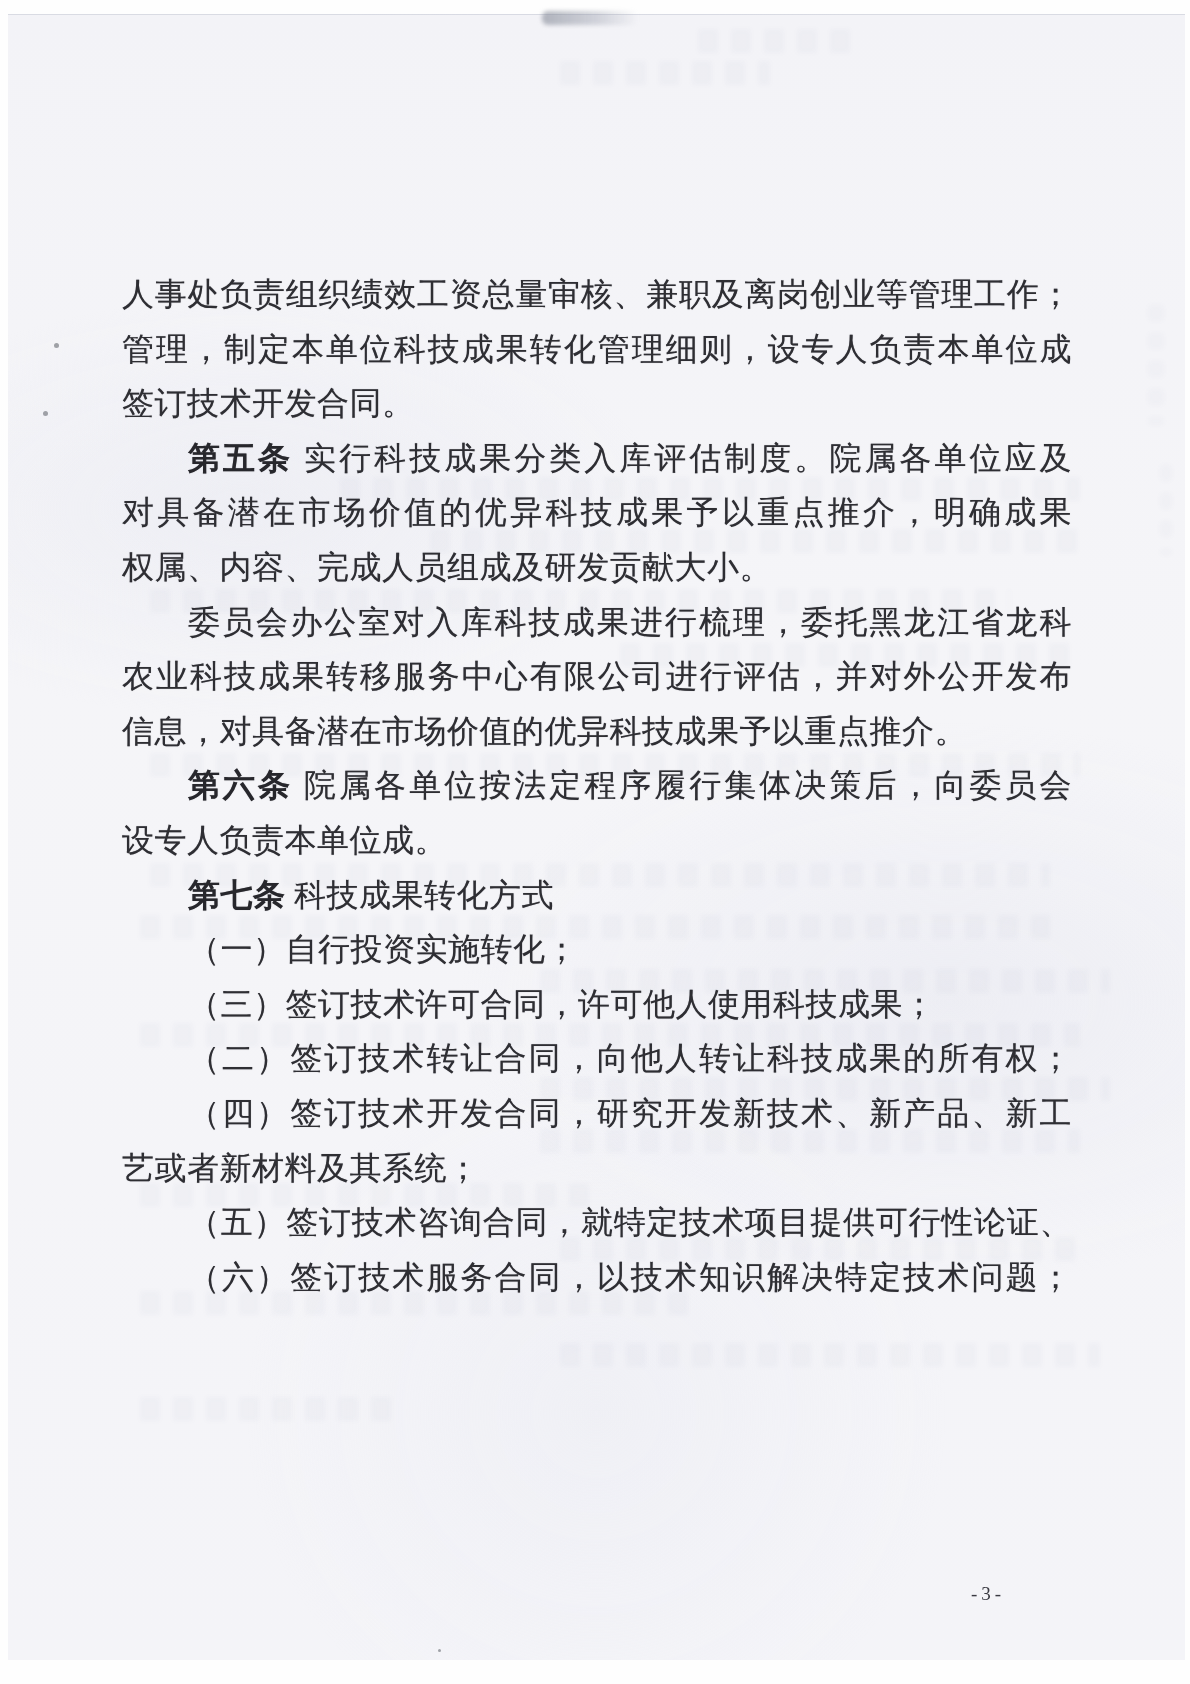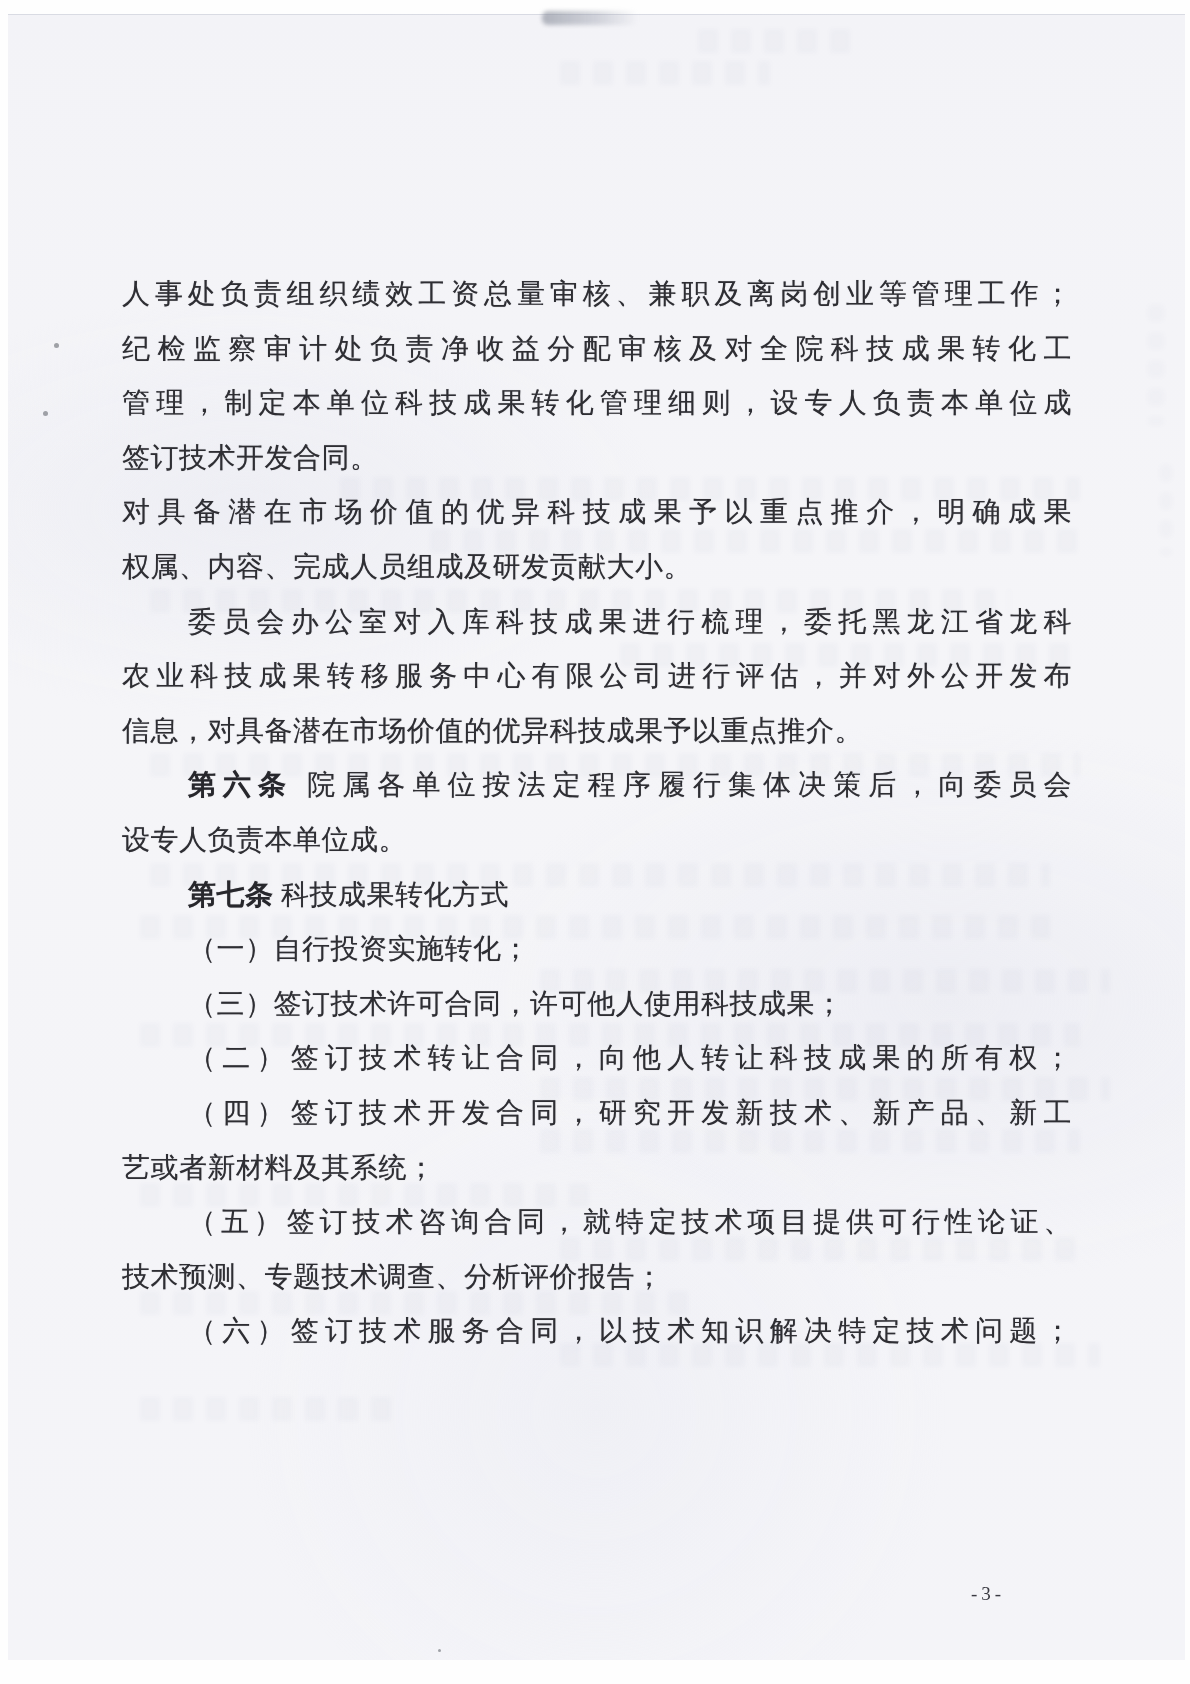--- a/index.html
+++ b/index.html
@@ -28,21 +28,21 @@
   
   .text-block {
     position: absolute;
     left: 114px;   
     top: 252px;    
     width: 950px;
   }
   .line {
     height: 54.6px;
     line-height: 54.6px;
-    font-size: 28px;
+    font-size: 32px;
     letter-spacing: 0.5px;
     color: #2e2e33;
     white-space: nowrap;
     text-shadow: 0 0 0.7px rgba(46,46,55,0.55);
     text-align: left;
   }
   .line.just {
     white-space: normal;
     text-align: justify;
     text-align-last: justify;
@@ -122,36 +122,35 @@
         <div class="ghost" style="left: 132px; top: 1382px; width: 260px;"></div>
         <div class="ghost v" style="left: 1140px; top: 290px; width: 16px; height: 120px;"></div>
         <div class="ghost v" style="left: 1152px; top: 450px; width: 12px; height: 90px;"></div>
       </div>
     <div class="speck" style="left:46px; top:328px;"></div>
     <div class="speck" style="left:35px; top:396px;"></div>
     <div class="speck" style="width:3px;height:3px;left:430px; top:1634px;"></div>
 
     <main class="text-block" id="text-block">
         <div class="line just"><span class="seg">人事处负责组织绩效工资总量审核、兼职及离岗创业等管理工作；</span></div>
-        <div class="line just"><span class="seg">纪检监察审计处负责净收益分配审核及对全院科技成果转化工</span></div>
         <div class="line just"><span class="seg">管理，制定本单位科技成果转化管理细则，设专人负责本单位成</span></div>
         <div class="line"><span class="seg">签订技术开发合同。</span></div>
+        <div class="line ind just"><span class="seg b">第五条</span><span class="seg"> 实行科技成果分类入库评估制度。院属各单位应及</span></div>
         <div class="line just"><span class="seg">对具备潜在市场价值的优异科技成果予以重点推介，明确成果</span></div>
         <div class="line"><span class="seg">权属、内容、完成人员组成及研发贡献大小。</span></div>
         <div class="line ind just"><span class="seg">委员会办公室对入库科技成果进行梳理，委托黑龙江省龙科</span></div>
         <div class="line just"><span class="seg">农业科技成果转移服务中心有限公司进行评估，并对外公开发布</span></div>
         <div class="line"><span class="seg">信息，对具备潜在市场价值的优异科技成果予以重点推介。</span></div>
         <div class="line ind just"><span class="seg b">第六条</span><span class="seg"> 院属各单位按法定程序履行集体决策后，向委员会</span></div>
         <div class="line"><span class="seg">设专人负责本单位成。</span></div>
         <div class="line ind"><span class="seg b">第七条</span><span class="seg"> 科技成果转化方式</span></div>
         <div class="line ind"><span class="seg">（一）自行投资实施转化；</span></div>
         <div class="line ind"><span class="seg">（三）签订技术许可合同，许可他人使用科技成果；</span></div>
         <div class="line ind just"><span class="seg">（二）签订技术转让合同，向他人转让科技成果的所有权；</span></div>
         <div class="line ind just"><span class="seg">（四）签订技术开发合同，研究开发新技术、新产品、新工</span></div>
         <div class="line"><span class="seg">艺或者新材料及其系统；</span></div>
         <div class="line ind just"><span class="seg">（五）签订技术咨询合同，就特定技术项目提供可行性论证、</span></div>
-        <div class="line"><span class="seg">技术预测、专题技术调查、分析评价报告；</span></div>
         <div class="line ind just"><span class="seg">（六）签订技术服务合同，以技术知识解决特定技术问题；</span></div>
       </main>
 
     <div class="page-number">-3-</div>
   </div>
 </div>
 
 </body></html>

